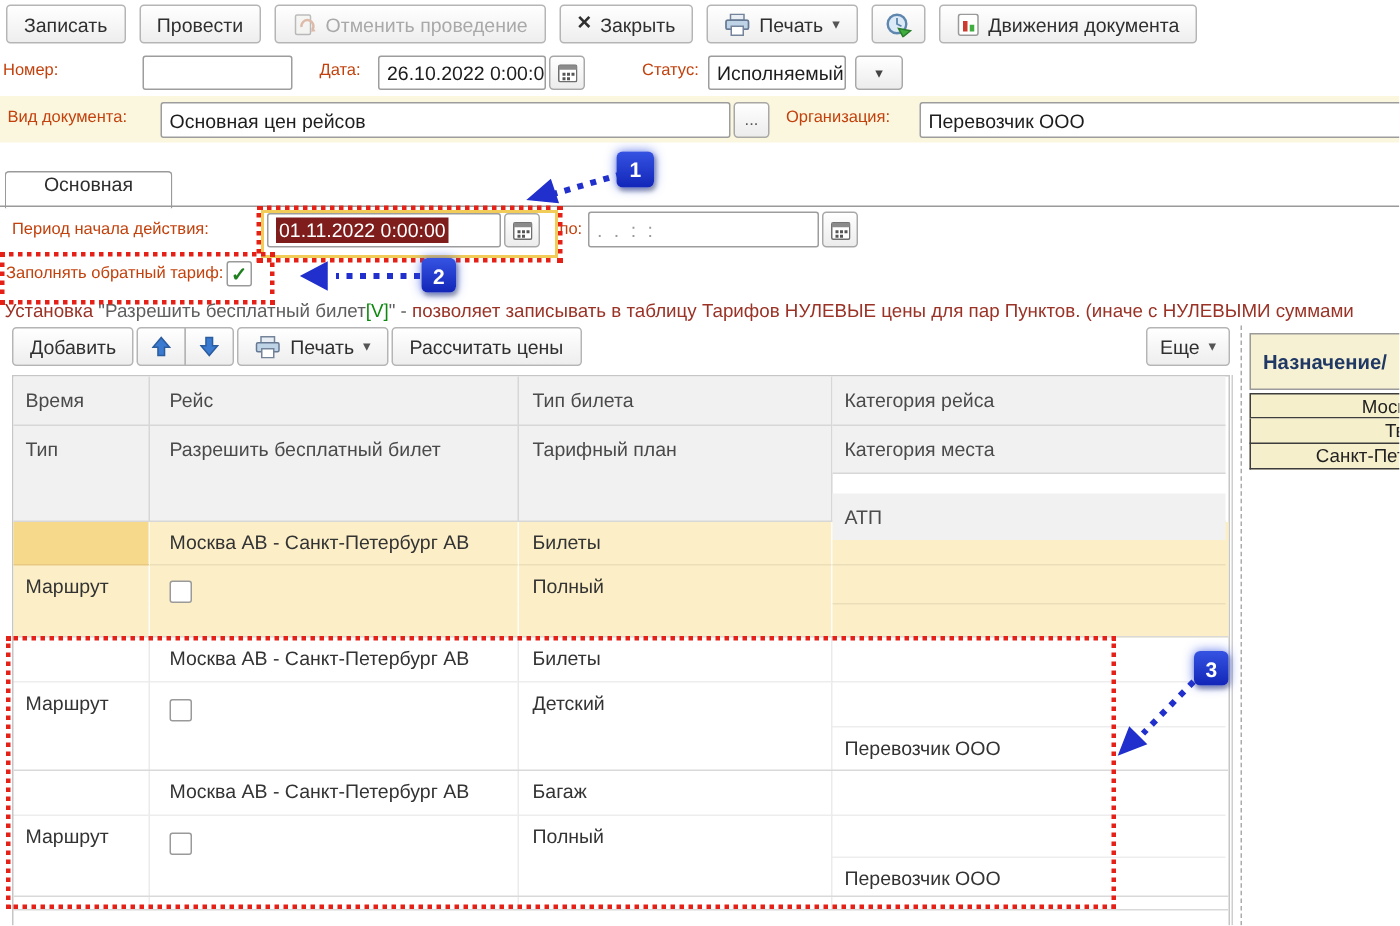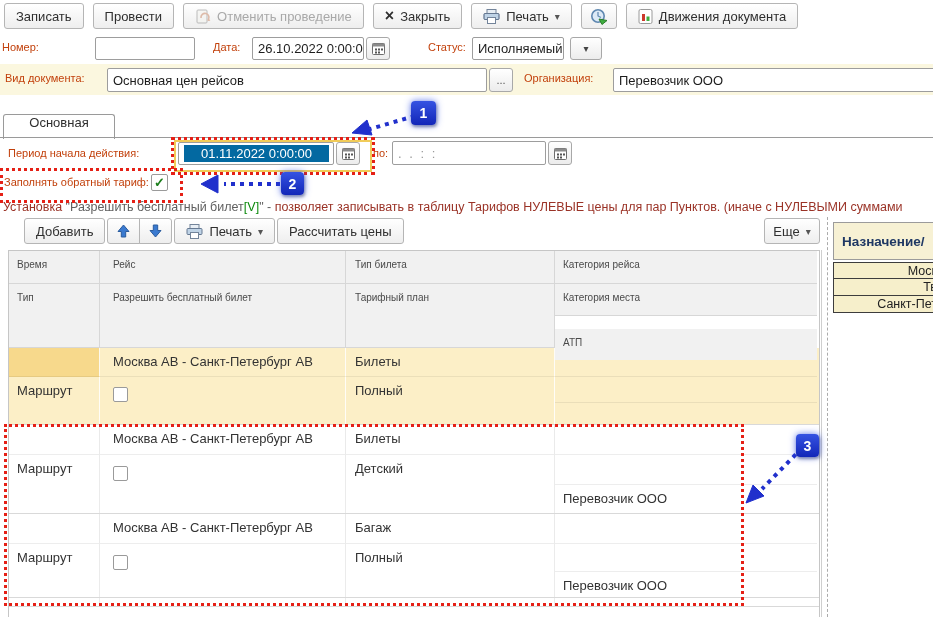--- a/index.html
+++ b/index.html
@@ -9,35 +9,35 @@
   .btn{display:inline-flex;align-items:center;justify-content:center;gap:6px;
        background:linear-gradient(#ffffff,#eeeeee);border:1px solid #b5b5b5;border-radius:3px;
        font-size:13px;color:#2f2f2f;height:26px;padding:0 11px;box-sizing:border-box;cursor:default;white-space:nowrap;}
   .btn.sm{height:26px;padding:0 8px;}
   .btn.disabled{color:#a9a9a9;}
   .lbl{position:absolute;font-size:11px;color:#c2410c;white-space:nowrap;}
   .fld{position:absolute;box-sizing:border-box;background:#fff;border:1px solid #9d9d9d;border-radius:2px;
        display:flex;align-items:center;padding:0 5px;font-size:13px;color:#1d1d1d;white-space:nowrap;overflow:hidden;}
   .cal{position:absolute;box-sizing:border-box;display:flex;align-items:center;justify-content:center;
        background:linear-gradient(#fff,#ececec);border:1px solid #a8a8a8;border-radius:3px;}
-  .sel{background:#0369a1;color:#fff;padding:1px 17px;}
+  .sel{background:#7f1d1d;color:#fff;padding:1px 2px;}
   .ph{color:#9a9a9a;letter-spacing:2px;}
   .yellowbar{background:#fbf7df;}
   .tab{position:absolute;background:#fff;border:1px solid #9a9a9a;border-bottom:none;
        border-radius:3px 3px 0 0;display:flex;align-items:flex-start;justify-content:center;font-size:13px;color:#2e2e2e;}
   .tabline{position:absolute;border-bottom:1px solid #9a9a9a;}
   .red-rect{position:absolute;border:3px dotted #e52016;z-index:40;pointer-events:none;}
   .ann{position:absolute;width:25px;height:24px;border-radius:4px;z-index:55;
        background:linear-gradient(#3553e2,#1226b8);color:#fff;font-weight:bold;font-size:14px;
        display:flex;align-items:center;justify-content:center;box-shadow:0 0 7px rgba(48,80,230,.75),1px 2px 3px rgba(0,0,0,.35);}
   
   .tbl{position:absolute;left:8px;top:250px;width:810px;height:367px;border:1px solid #c6c6c6;border-bottom:none;background:#fff;}
   .grid{display:grid;grid-template-columns:91px 246px 209px 262px;}
   .hc{background:#f1f1f1;border-right:1px solid #d7d7d7;border-bottom:1px solid #d7d7d7;
-      font-size:10px;color:#4a4a4a;display:flex;align-items:flex-start;padding-top:8px;box-sizing:border-box;}
+      font-size:13px;color:#4a4a4a;display:flex;align-items:flex-start;padding-top:8px;box-sizing:border-box;}
   .cell{box-sizing:border-box;border-right:1px solid rgba(0,0,0,.08);font-size:13px;color:#333;
         display:flex;align-items:flex-start;padding-top:6px;overflow:hidden;white-space:nowrap;}
   .p1{padding-left:8px;} .p2{padding-left:13px;} .p3{padding-left:9px;} .p4{padding-left:8px;}
   .rowline{border-bottom:1px solid rgba(0,0,0,.07);}
   .grpA{background:#fcefc7;}
   .grpA .cell{border-right:1px solid rgba(255,255,255,.85);}
   .cb{width:15px;height:15px;border:1px solid #9a9a9a;background:#fff;border-radius:2px;box-sizing:border-box;
       display:flex;align-items:center;justify-content:center;font-size:13px;line-height:1;}
   .cb.on{color:#1d7f1d;font-weight:bold;}
   .arrowbtn{width:33px;}
@@ -202,21 +202,21 @@
   <span class="lbl" style="left:4px;top:176px;">Заполнять обратный тариф:</span>
   <div class="cb on abs" style="left:151px;top:174px;width:17px;height:17px;">
     <span>✓</span>
   </div>
   <div class="red-rect" style="left:0px;top:168px;width:177px;height:29px;"></div>
 
   <div class="info">
     <span class="mar">Установка </span><span class="gry">"Разрешить бесплатный билет</span><span class="grn">[V]</span><span class="gry">" - </span><span class="mar">позволяет записывать в таблицу Тарифов НУЛЕВЫЕ цены для пар Пунктов. (иначе с НУЛЕВЫМИ суммами</span>
   </div>
 
-  <div class="abs" style="left:24px;top:218px;display:flex;gap:2px;">
+  <div class="abs" style="left:8px;top:218px;display:flex;gap:2px;">
     <div class="btn">
         <span>Добавить</span>
       </div>
     <div style="display:flex;">
       <div class="btn arrowbtn" style="border-radius:3px 0 0 3px;">
         <span>
             <svg width="13" height="14" viewBox="0 0 13 14">
               <path d="M6.5 1 L12 7.5 H8.7 V13 H4.3 V7.5 H1 Z" fill="#3a7ad0" stroke="#2b5c9e"></path>
             </svg>
           </span>

